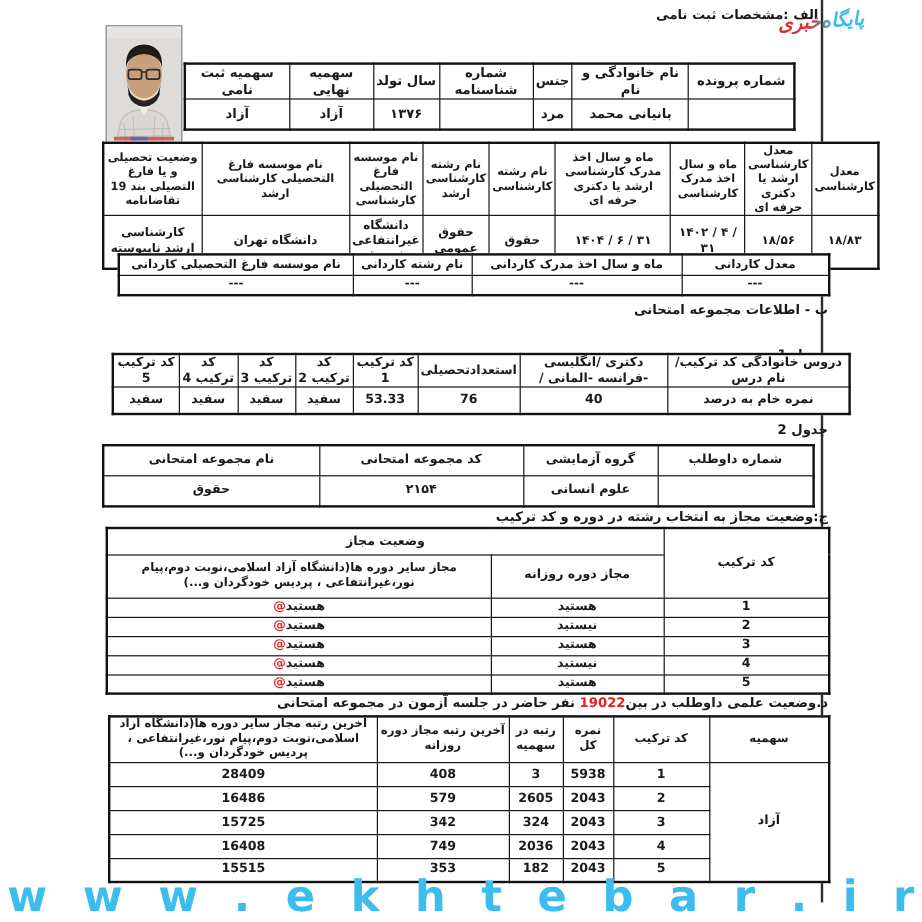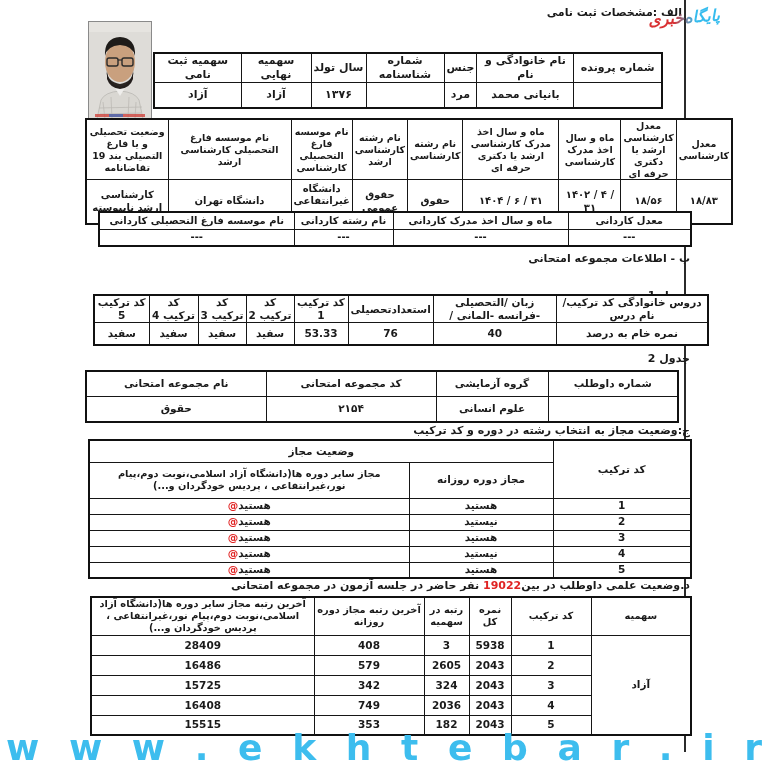--- a/index.html
+++ b/index.html
@@ -180,21 +180,21 @@
       <col style="width:68px">
       <col style="width:54px">
       <col style="width:48px">
       <col style="width:48px">
       <col style="width:49px">
       <col style="width:55px">
     </colgroup>
   <tbody>
       <tr style="height:24px;">
     <td class="h">دروس خانوادگی کد ترکیب/نام درس</td>
-    <td class="h">زبان /التحصیلی -فرانسه -المانی /</td>
+    <td class="h">دکتری /انگلیسی -فرانسه -المانی /</td>
     <td class="h">استعدادتحصیلی</td>
     <td class="h">کد ترکیب 1</td>
     <td class="h">کد ترکیب 2</td>
     <td class="h">کد ترکیب 3</td>
     <td class="h">کد ترکیب 4</td>
     <td class="h">کد ترکیب 5</td>
   </tr>
   <tr style="height:22px;">
     <td>نمره خام به درصد</td>
     <td>40</td>

